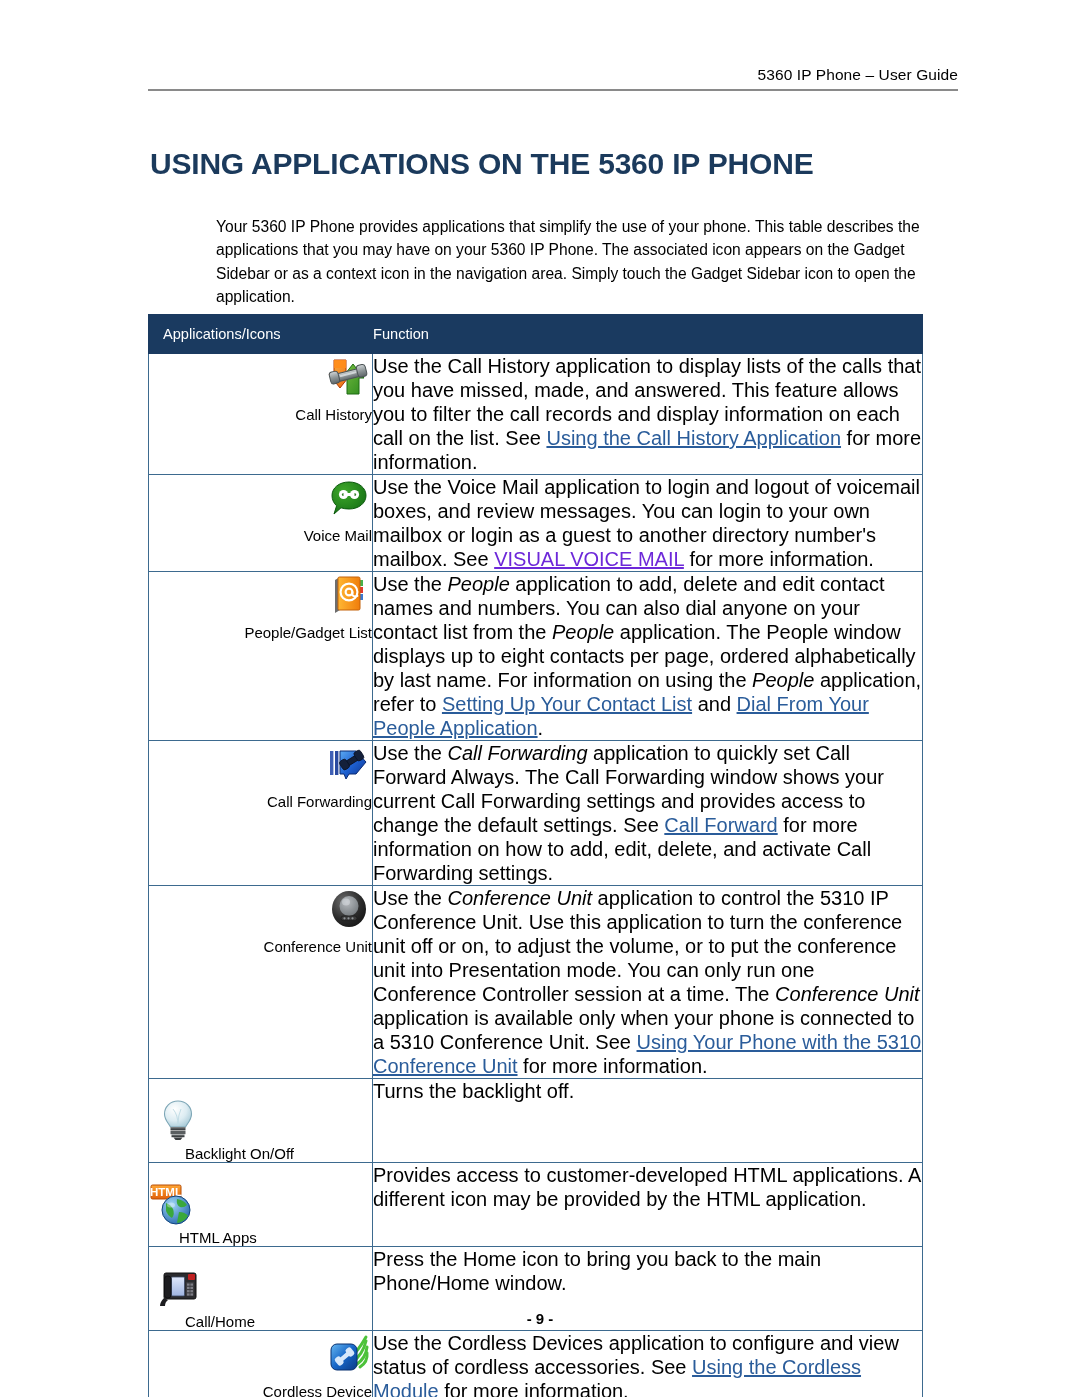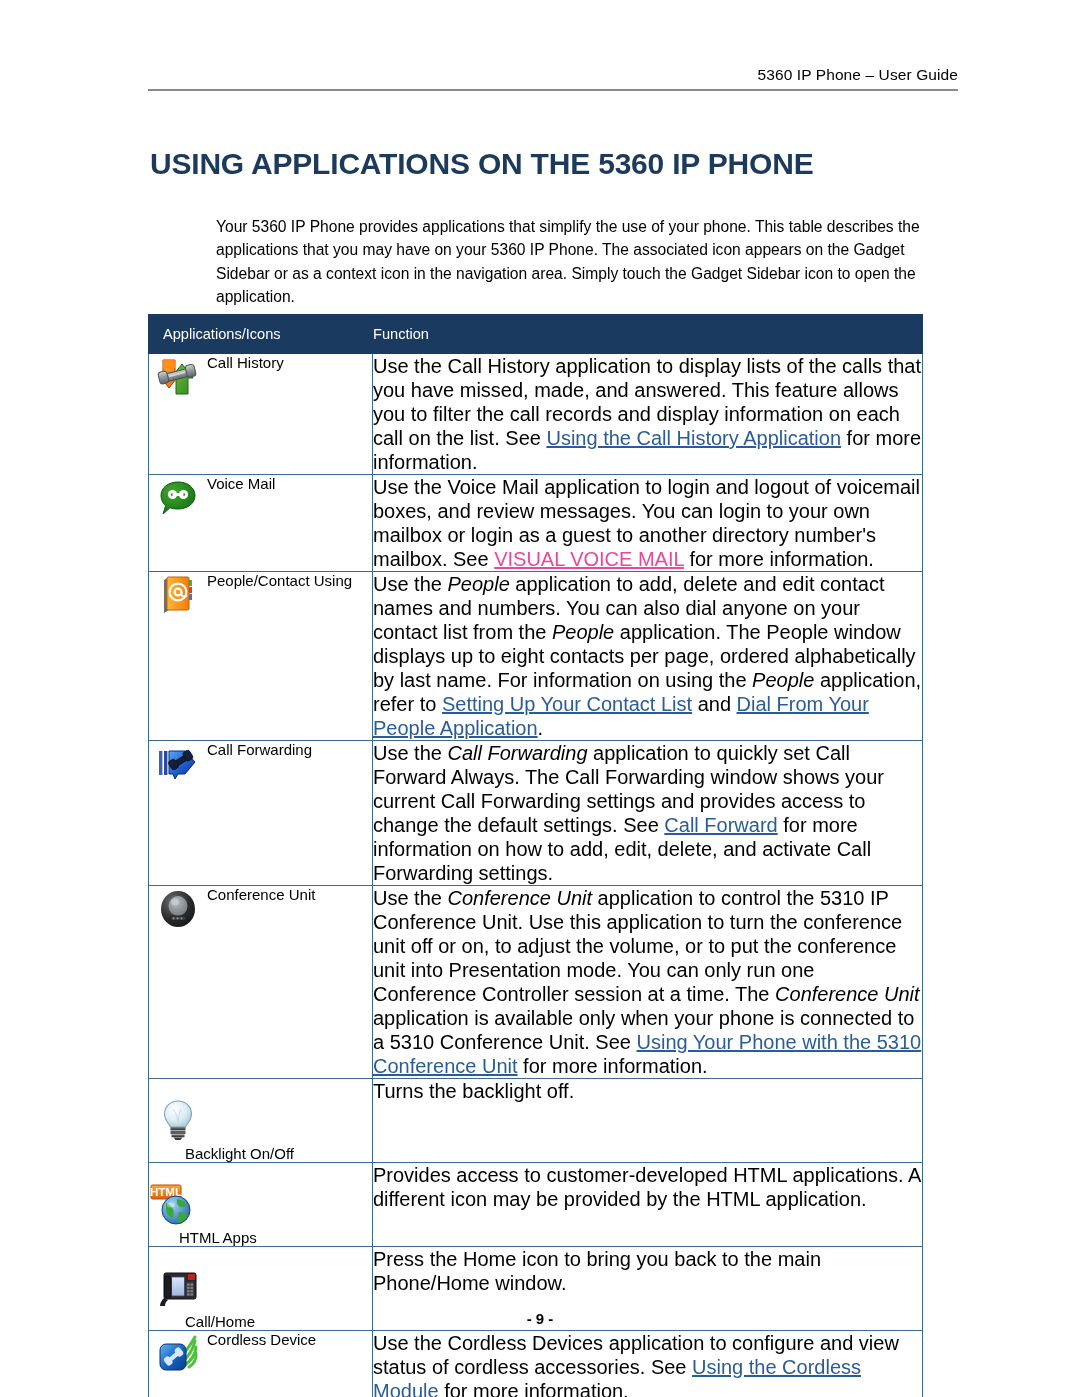--- a/index.html
+++ b/index.html
@@ -99,22 +99,23 @@
   }
   col.c-icon { width: 224px; }
   col.c-func { width: 550px; }
 
   
   .icon-cell {
     padding: 8px 6px 10px 8px;
   }
   .icon-wrap {
     display: flex;
-    align-items: flex-start;
+    align-items: flex-end;
     gap: 6px;
+    flex-direction: column;
   }
   .icon-wrap.offset-1 { padding-left: 6px; }
   .icon-wrap.stack {
     display: block;
   }
   .icon-label {
     font-size: 15px;
     color: #000;
     white-space: nowrap;
   }
@@ -140,21 +141,21 @@
     padding: 9px 12px 10px 14px;
     font-size: 20px;
     line-height: 24px;
     color: #000;
   }
   .func-cell em { font-style: italic; }
   .lnk {
     color: #2a5c9a;
     text-decoration: underline;
   }
-  .lnk.caps { color: #ec4899; }
+  .lnk.caps { color: #6d28d9; }
 
   
   tr.r-callhistory  td { height: 84px; }
   tr.r-voicemail    td { height: 86px; }
   tr.r-people       td { height: 143px; }
   tr.r-forward      td { height: 127px; }
   tr.r-conference   td { height: 152px; }
   tr.r-backlight    td { height: 68px; }
   tr.r-html         td { height: 64px; }
   tr.r-phonehome    td { height: 62px; }
@@ -284,21 +285,21 @@
 
                 <rect x="12" y="5" width="22" height="33" rx="1.5" fill="url(#bkO)" stroke="#c4620a" stroke-width="1"></rect>
 
                 <g transform="translate(23,20)">
                   <circle cx="0" cy="0" r="8.4" fill="none" stroke="#ffffff" stroke-width="2.1"></circle>
                   <circle cx="0" cy="0" r="3.4" fill="none" stroke="#ffffff" stroke-width="2.1"></circle>
                   <path d="M3.4 0 v3.3 a4.6 4.6 0 0 0 5 0.6" fill="none" stroke="#ffffff" stroke-width="2.1" stroke-linecap="round"></path>
                 </g>
               </svg>
             </span>
-            <span class="icon-label">People/Contact Using</span>
+            <span class="icon-label">People/Gadget List</span>
           </div>
         </td>
         <td class="func-cell"><span>Use the </span><em>People</em><span> application to add, delete and edit contact names and numbers. You can also dial anyone on your contact list from the </span><em>People</em><span> application. The People window displays up to eight contacts per page, ordered alphabetically by last name. For information on using the </span><em>People</em><span> application, refer to </span><a class="lnk" href="#">Setting Up Your Contact List</a><span> and </span><a class="lnk" href="#">Dial From Your People Application</a><span>.</span></td>
       </tr>
 
       <tr class="r-forward">
         <td class="icon-cell">
           <div class="icon-wrap offset-1">
             <span class="icon-box">
               <svg width="46" height="46" viewBox="0 0 46 46">

